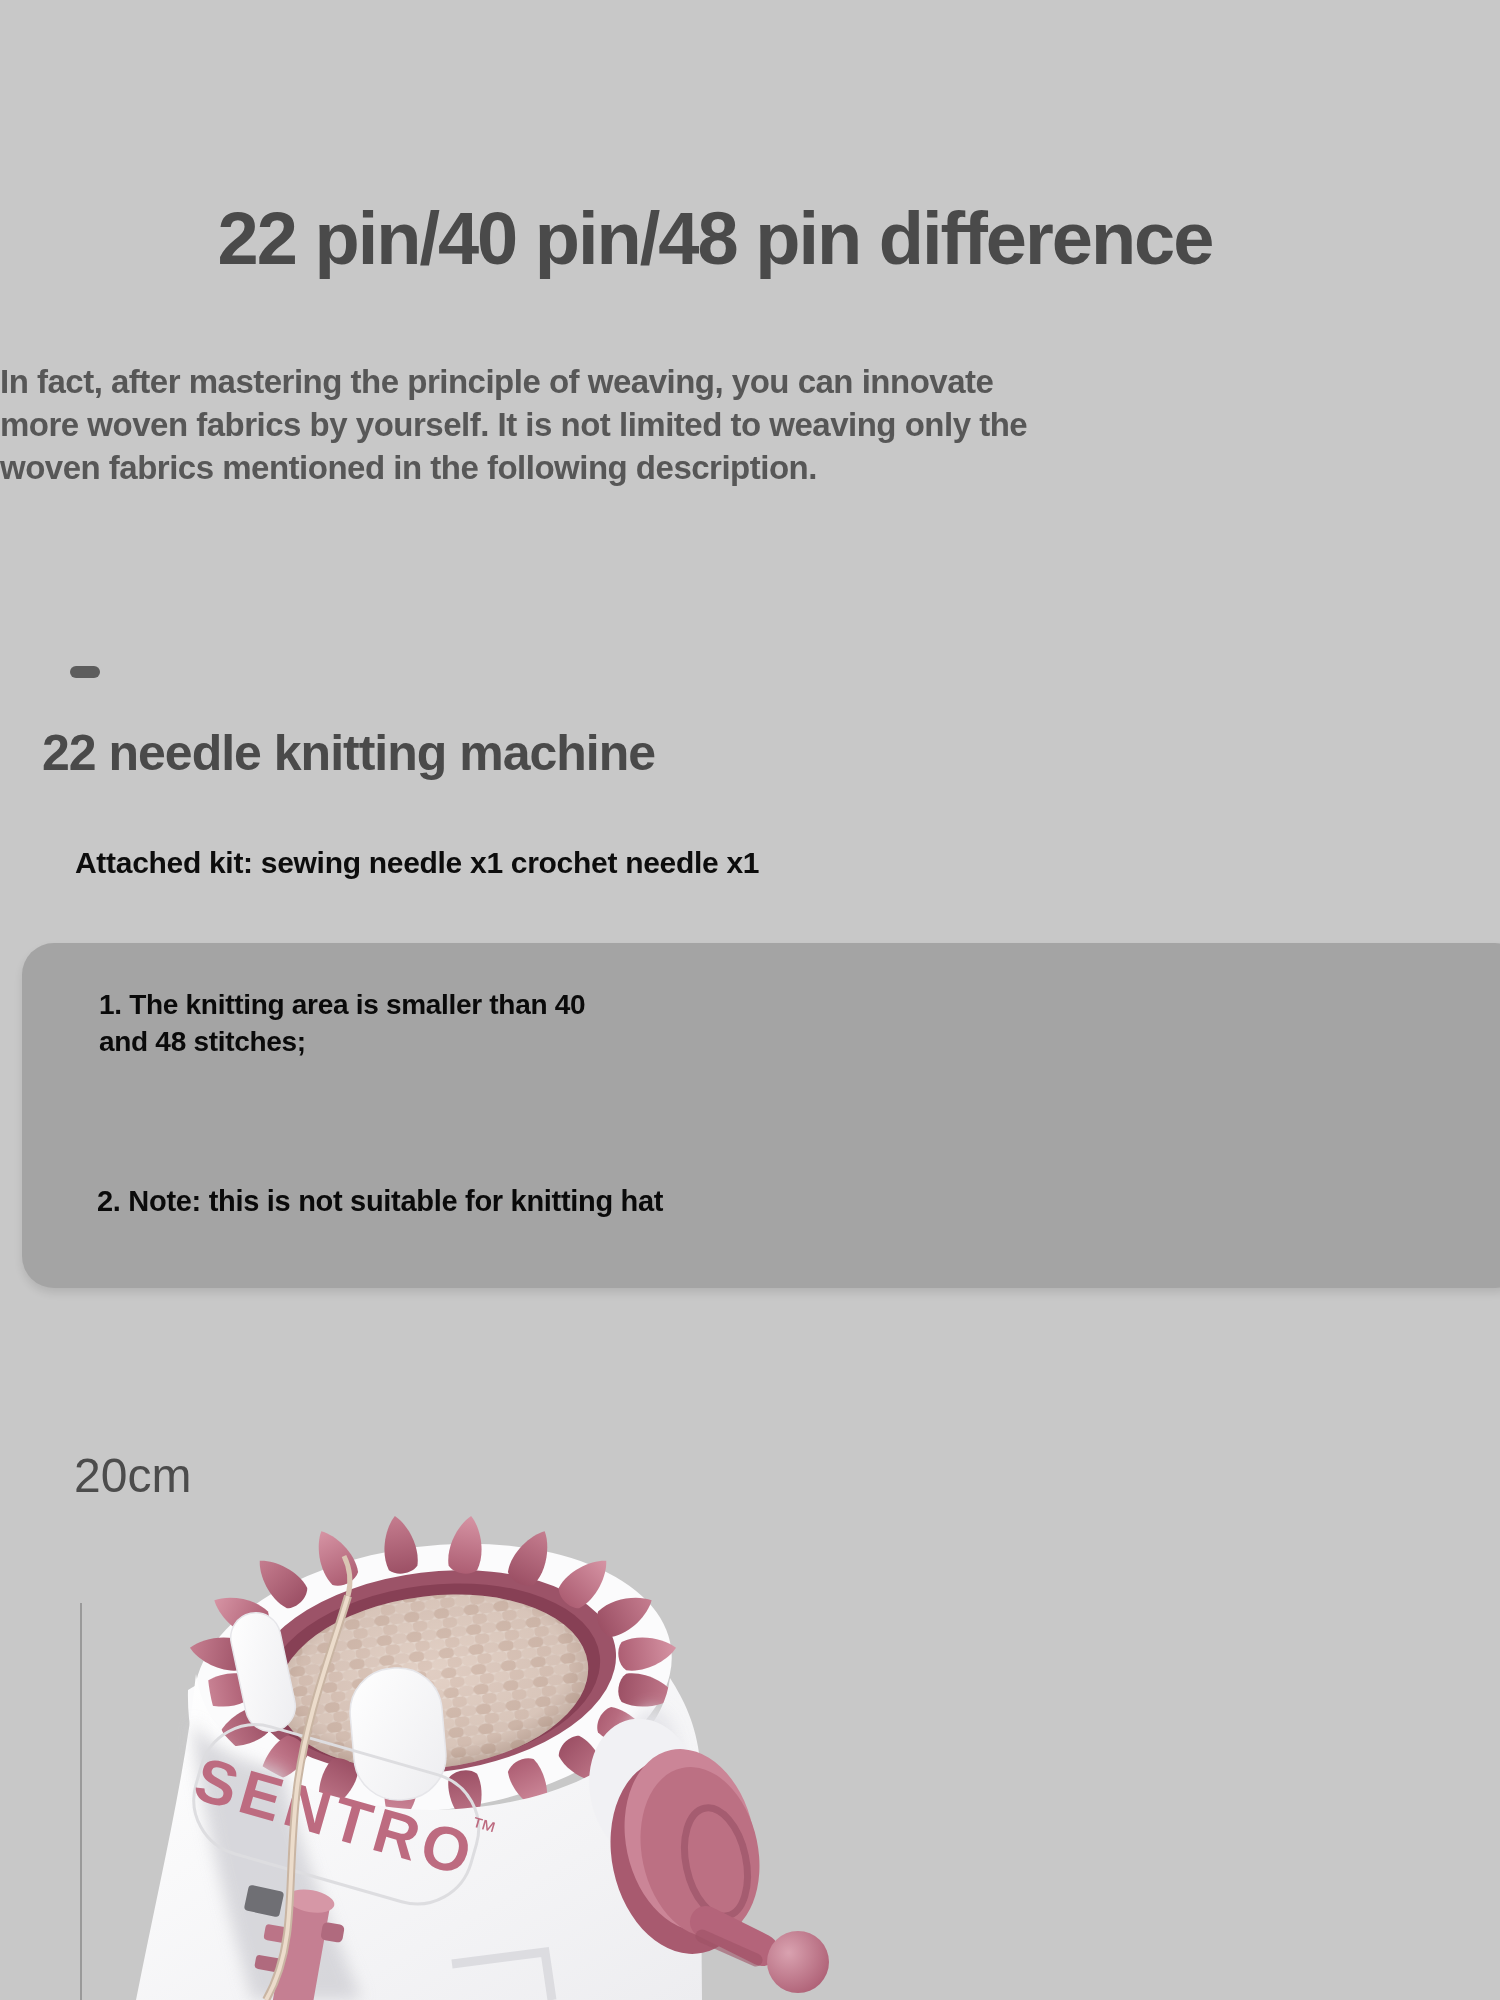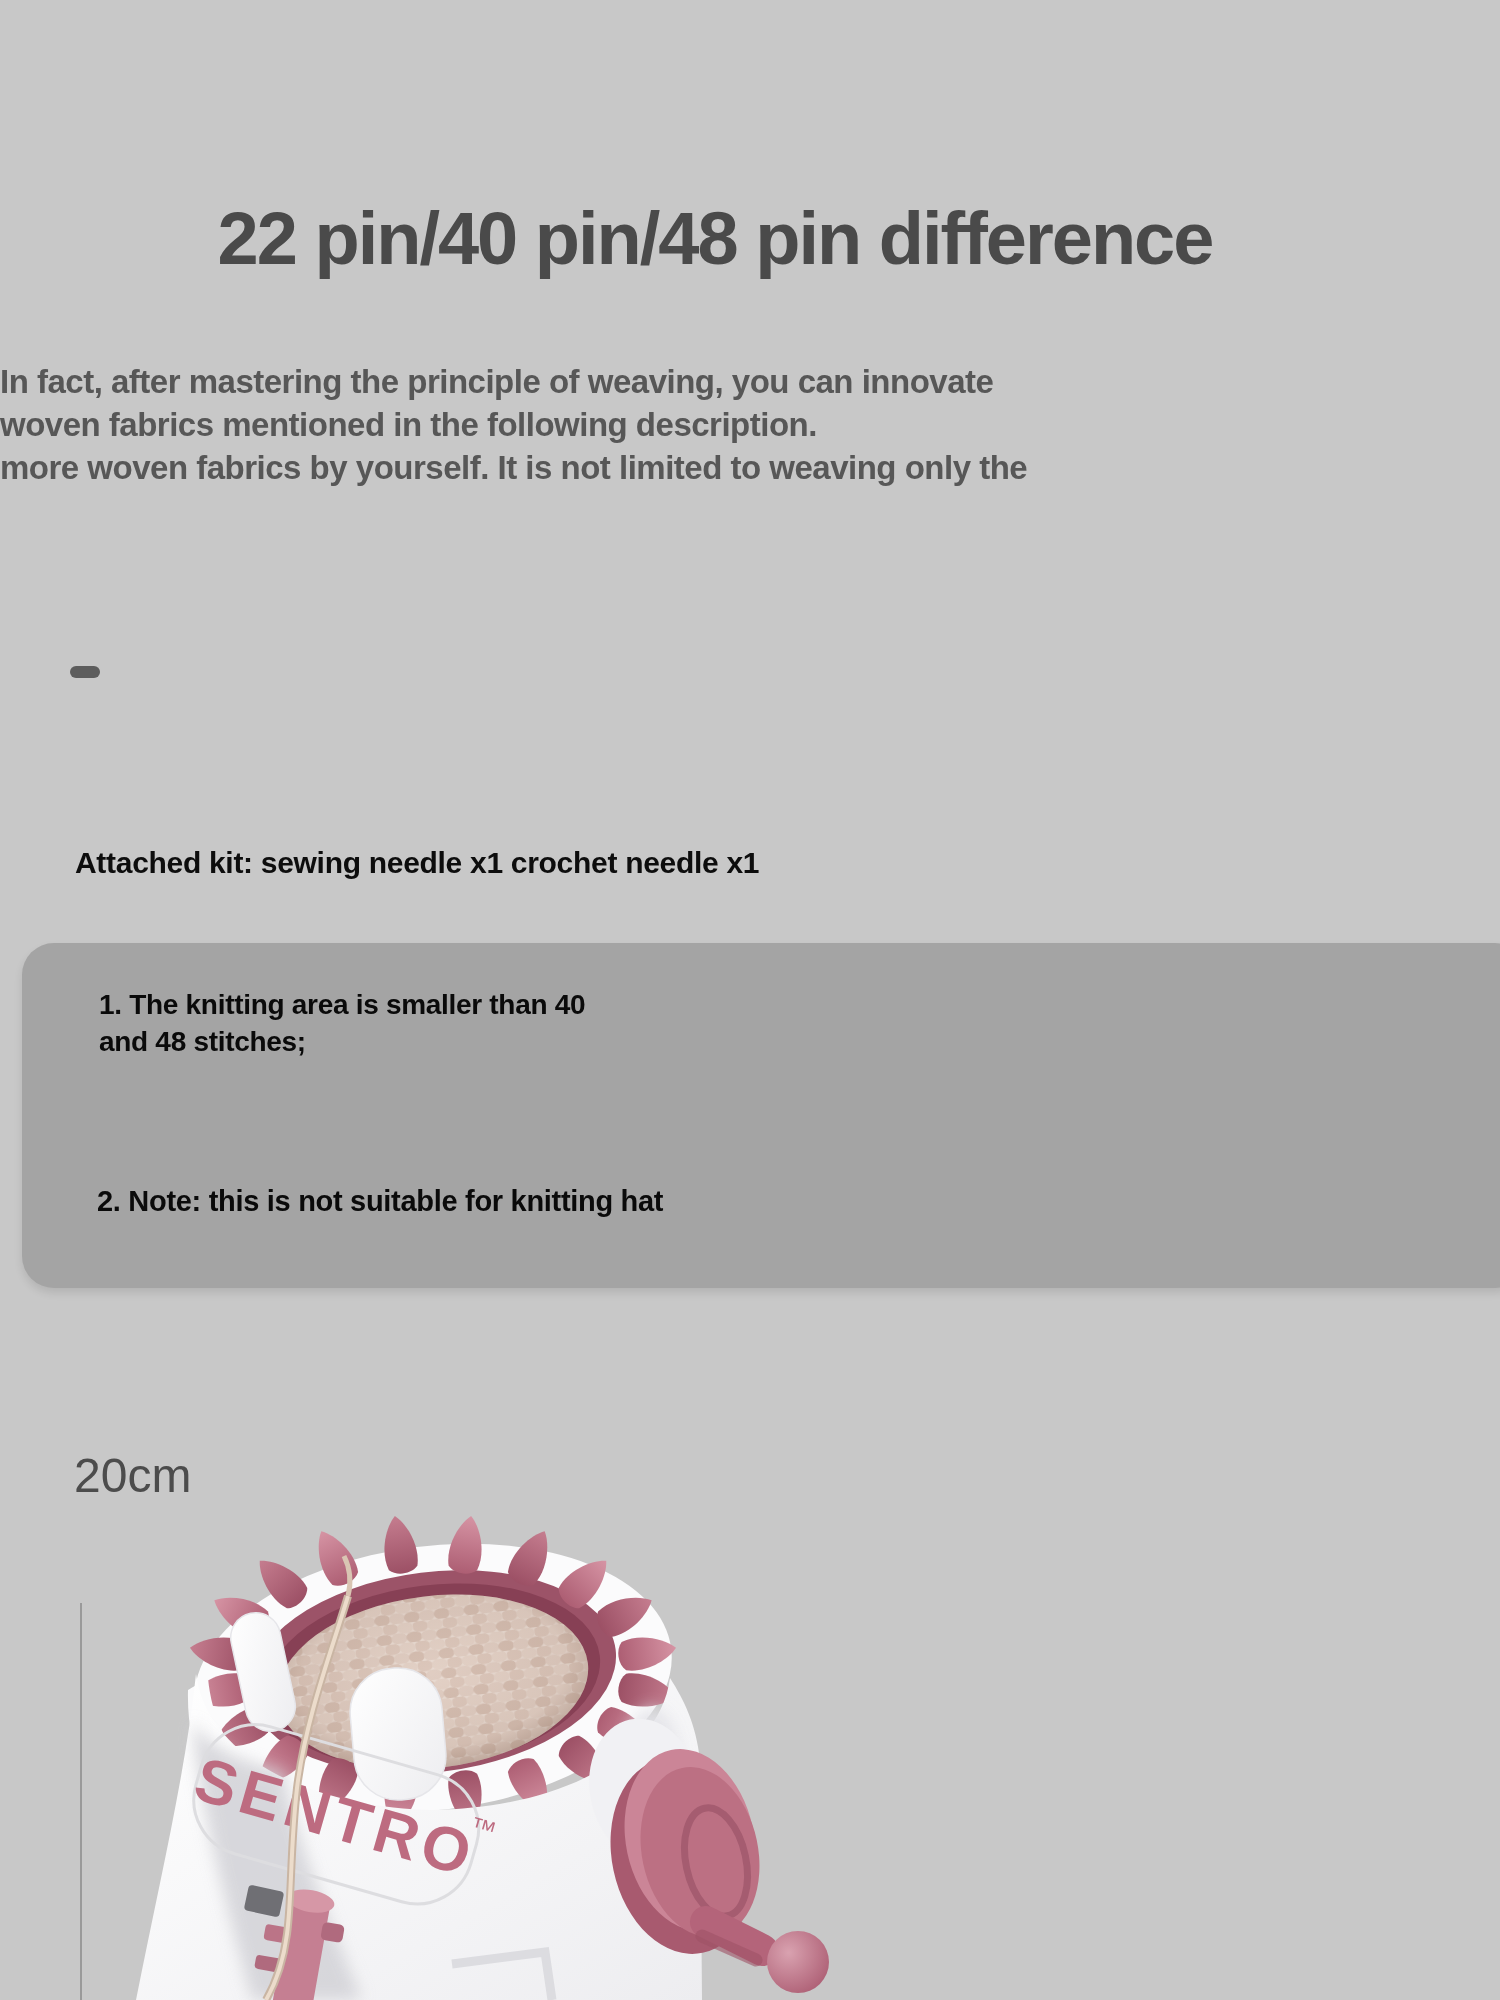--- a/index.html
+++ b/index.html
@@ -51,26 +51,27 @@
 </style>
 </head>
 <body>
 
 <div class="canvas">
 
   <div class="page-title">22 pin/40 pin/48 pin difference</div>
 
   <div class="intro">
     <div>In fact, after mastering the principle of weaving, you can innovate</div>
+    <div>more woven fabrics by yourself. It is not limited to weaving only the</div>
     <div>woven fabrics mentioned in the following description.</div>
-    <div>more woven fabrics by yourself. It is not limited to weaving only the</div>
   </div>
 
   <div class="divider-dash"></div>
 
+  <div class="section-heading">22 needle knitting machine</div>
 
   <div class="kit-note">Attached kit: sewing needle x1 crochet needle x1</div>
 
   <div class="features-panel">
     <div class="feature feature-1">
       <div>1. The knitting area is smaller than 40</div>
       <div>and 48 stitches;</div>
     </div>
     <div class="feature feature-3">2. Note: this is not suitable for knitting hat</div>
   </div>

